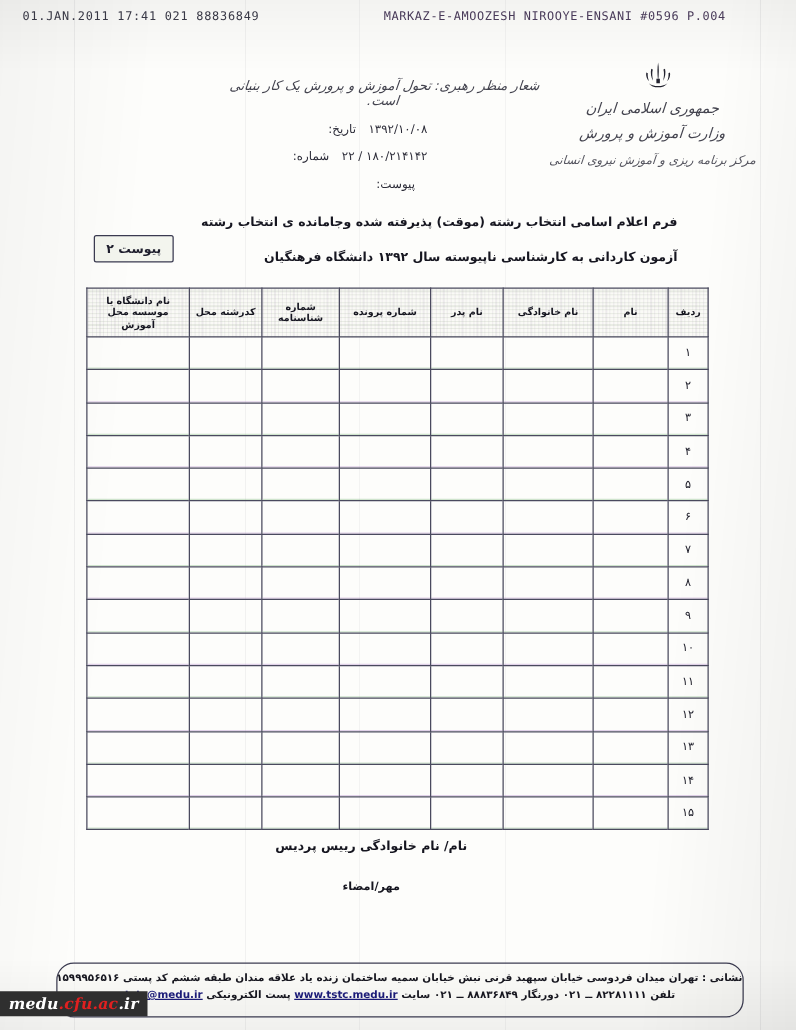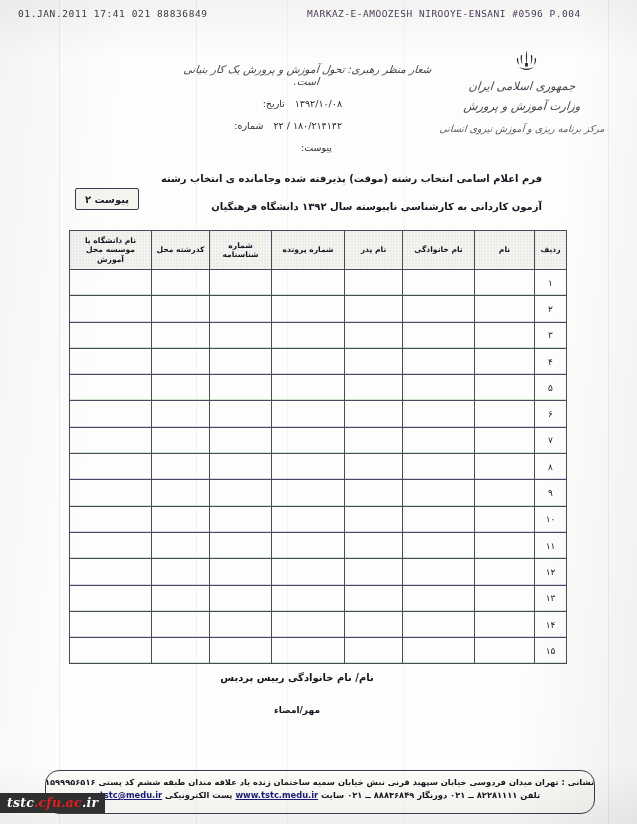--- a/index.html
+++ b/index.html
@@ -527,15 +527,15 @@
       <span>دورنگار</span>
       <span>۸۸۸۳۶۸۴۹ ــ ۰۲۱</span>
       <span>سایت</span>
       <span class="lnk">www.tstc.medu.ir</span>
       <span>پست الکترونیکی</span>
       <span class="lnk">tstc@medu.ir</span>
     </div>
   </div>
 
   <div class="watermark">
-    <span>tstc</span><span class="hi">.cfu.ac</span><span>.ir</span>
+    <span>medu</span><span class="hi">.cfu.ac</span><span>.ir</span>
   </div>
 </div>
 
 </body></html>

